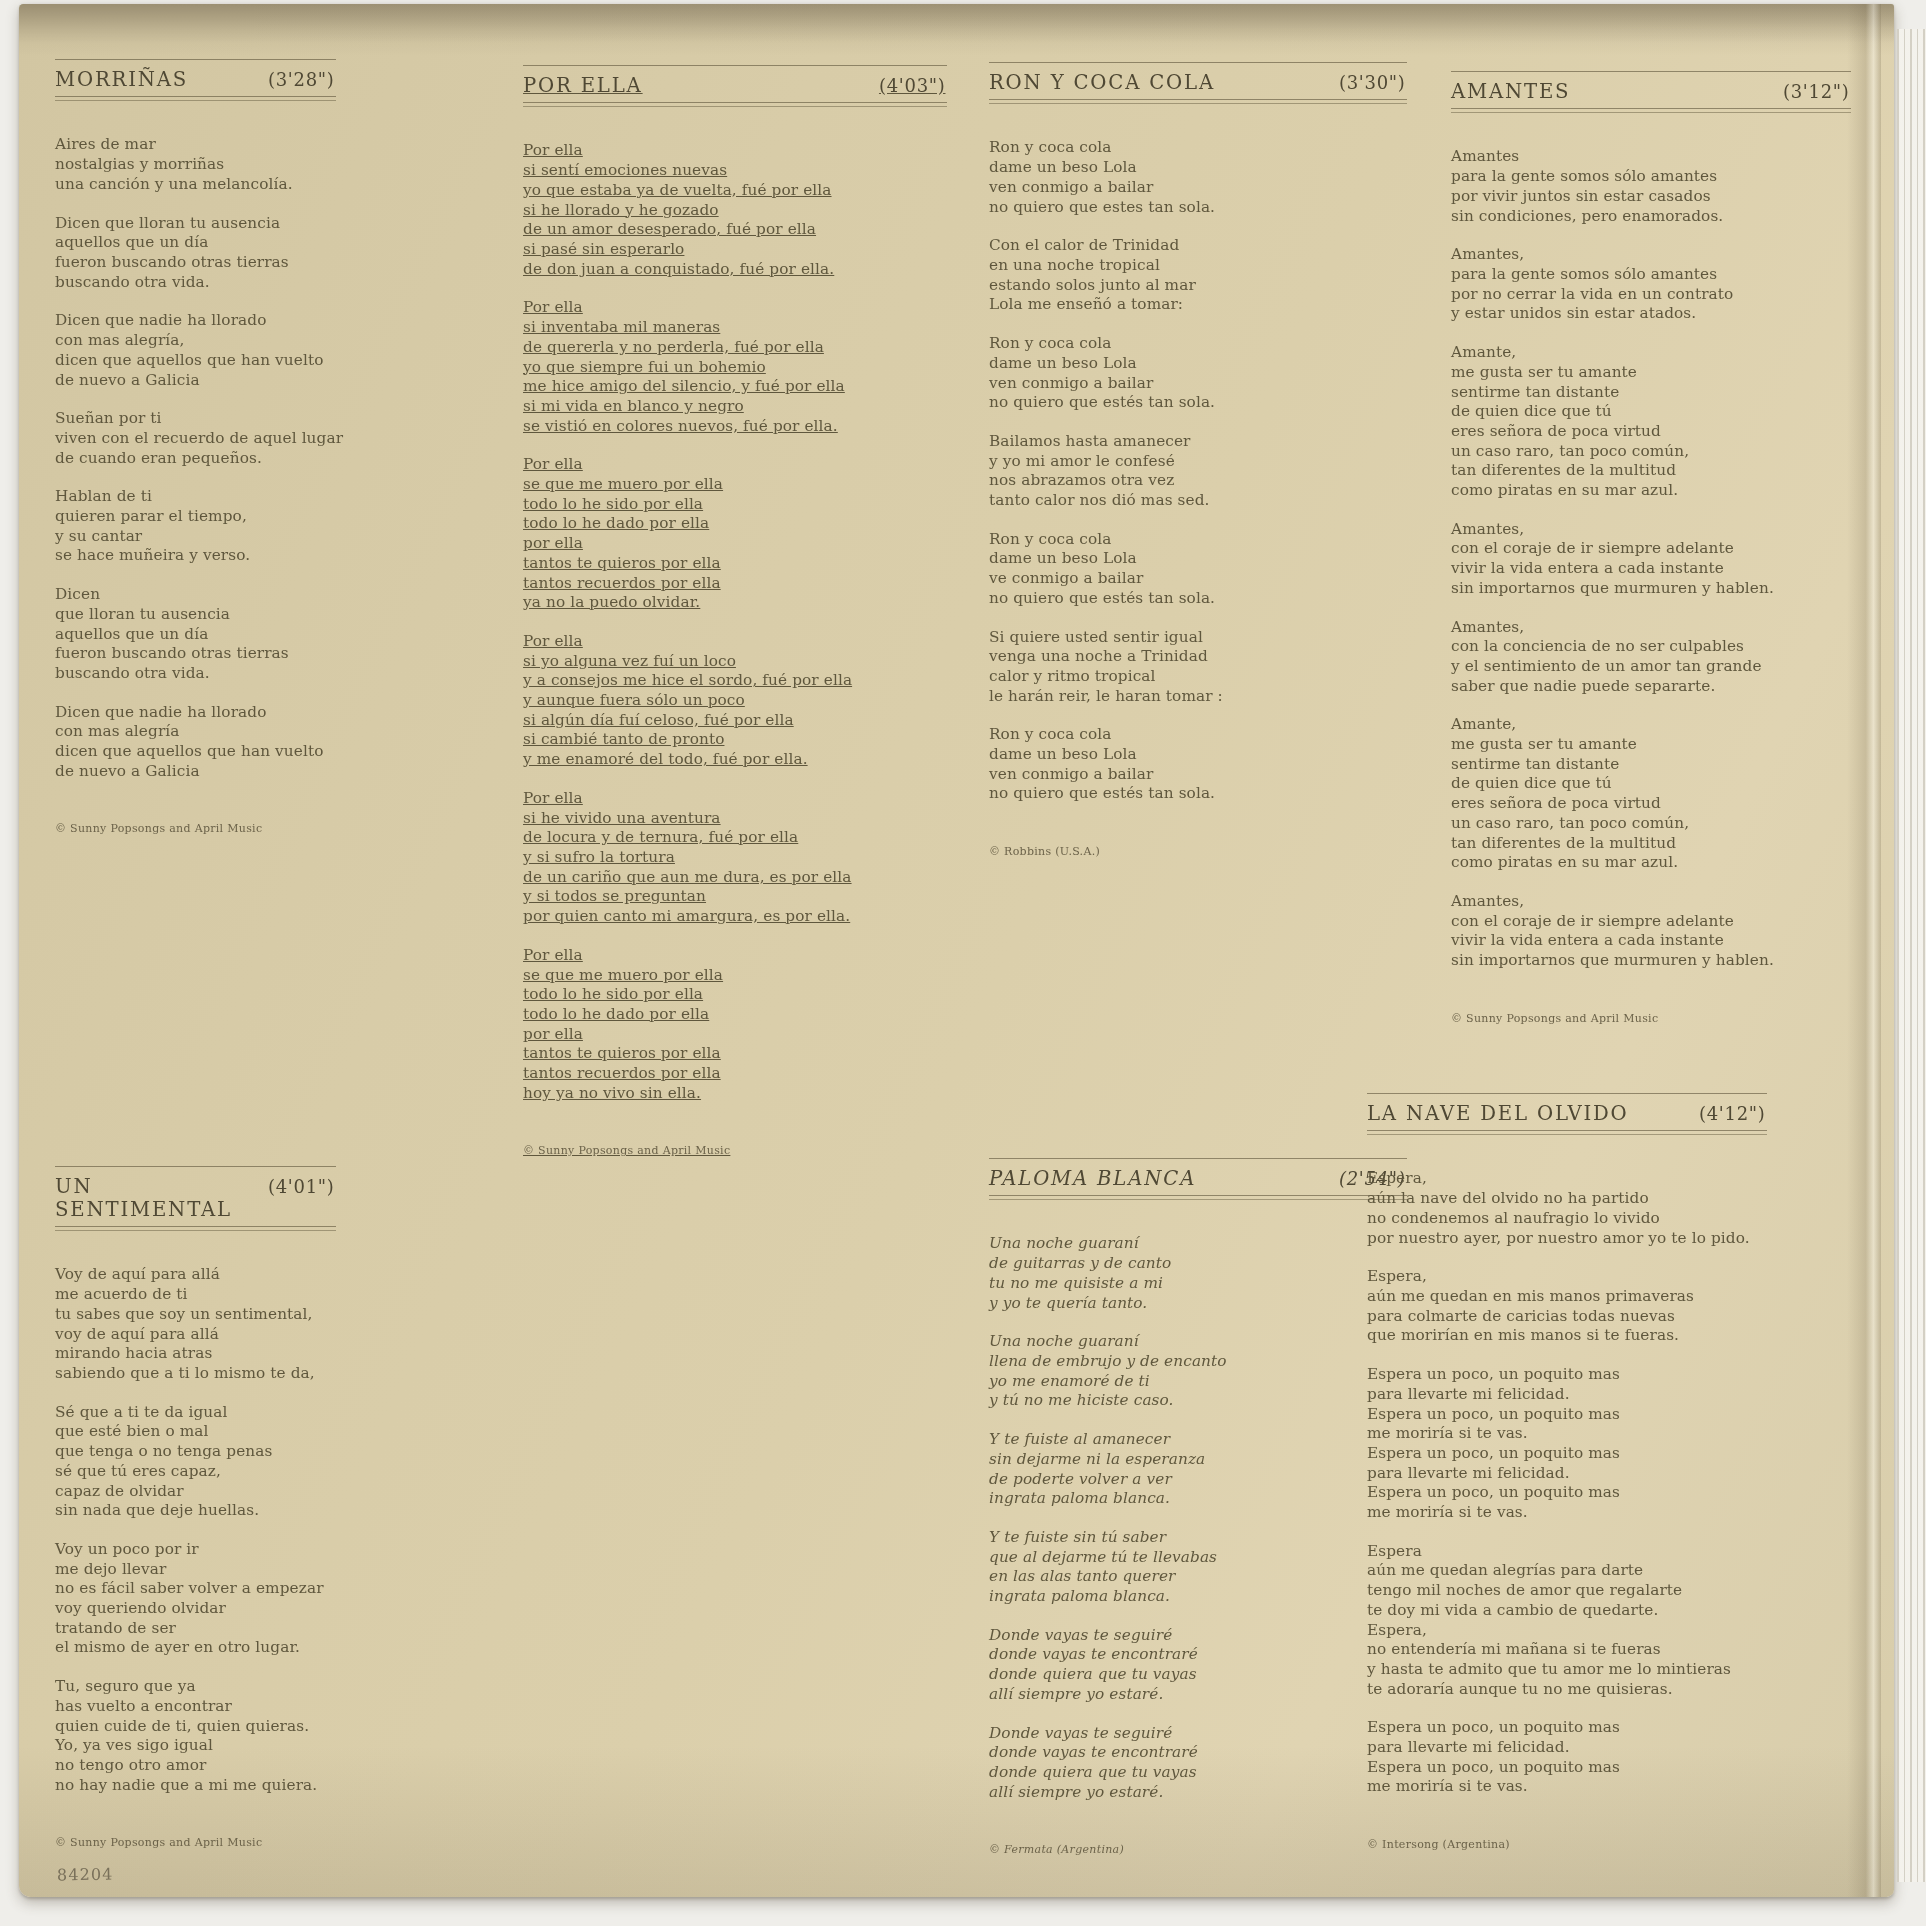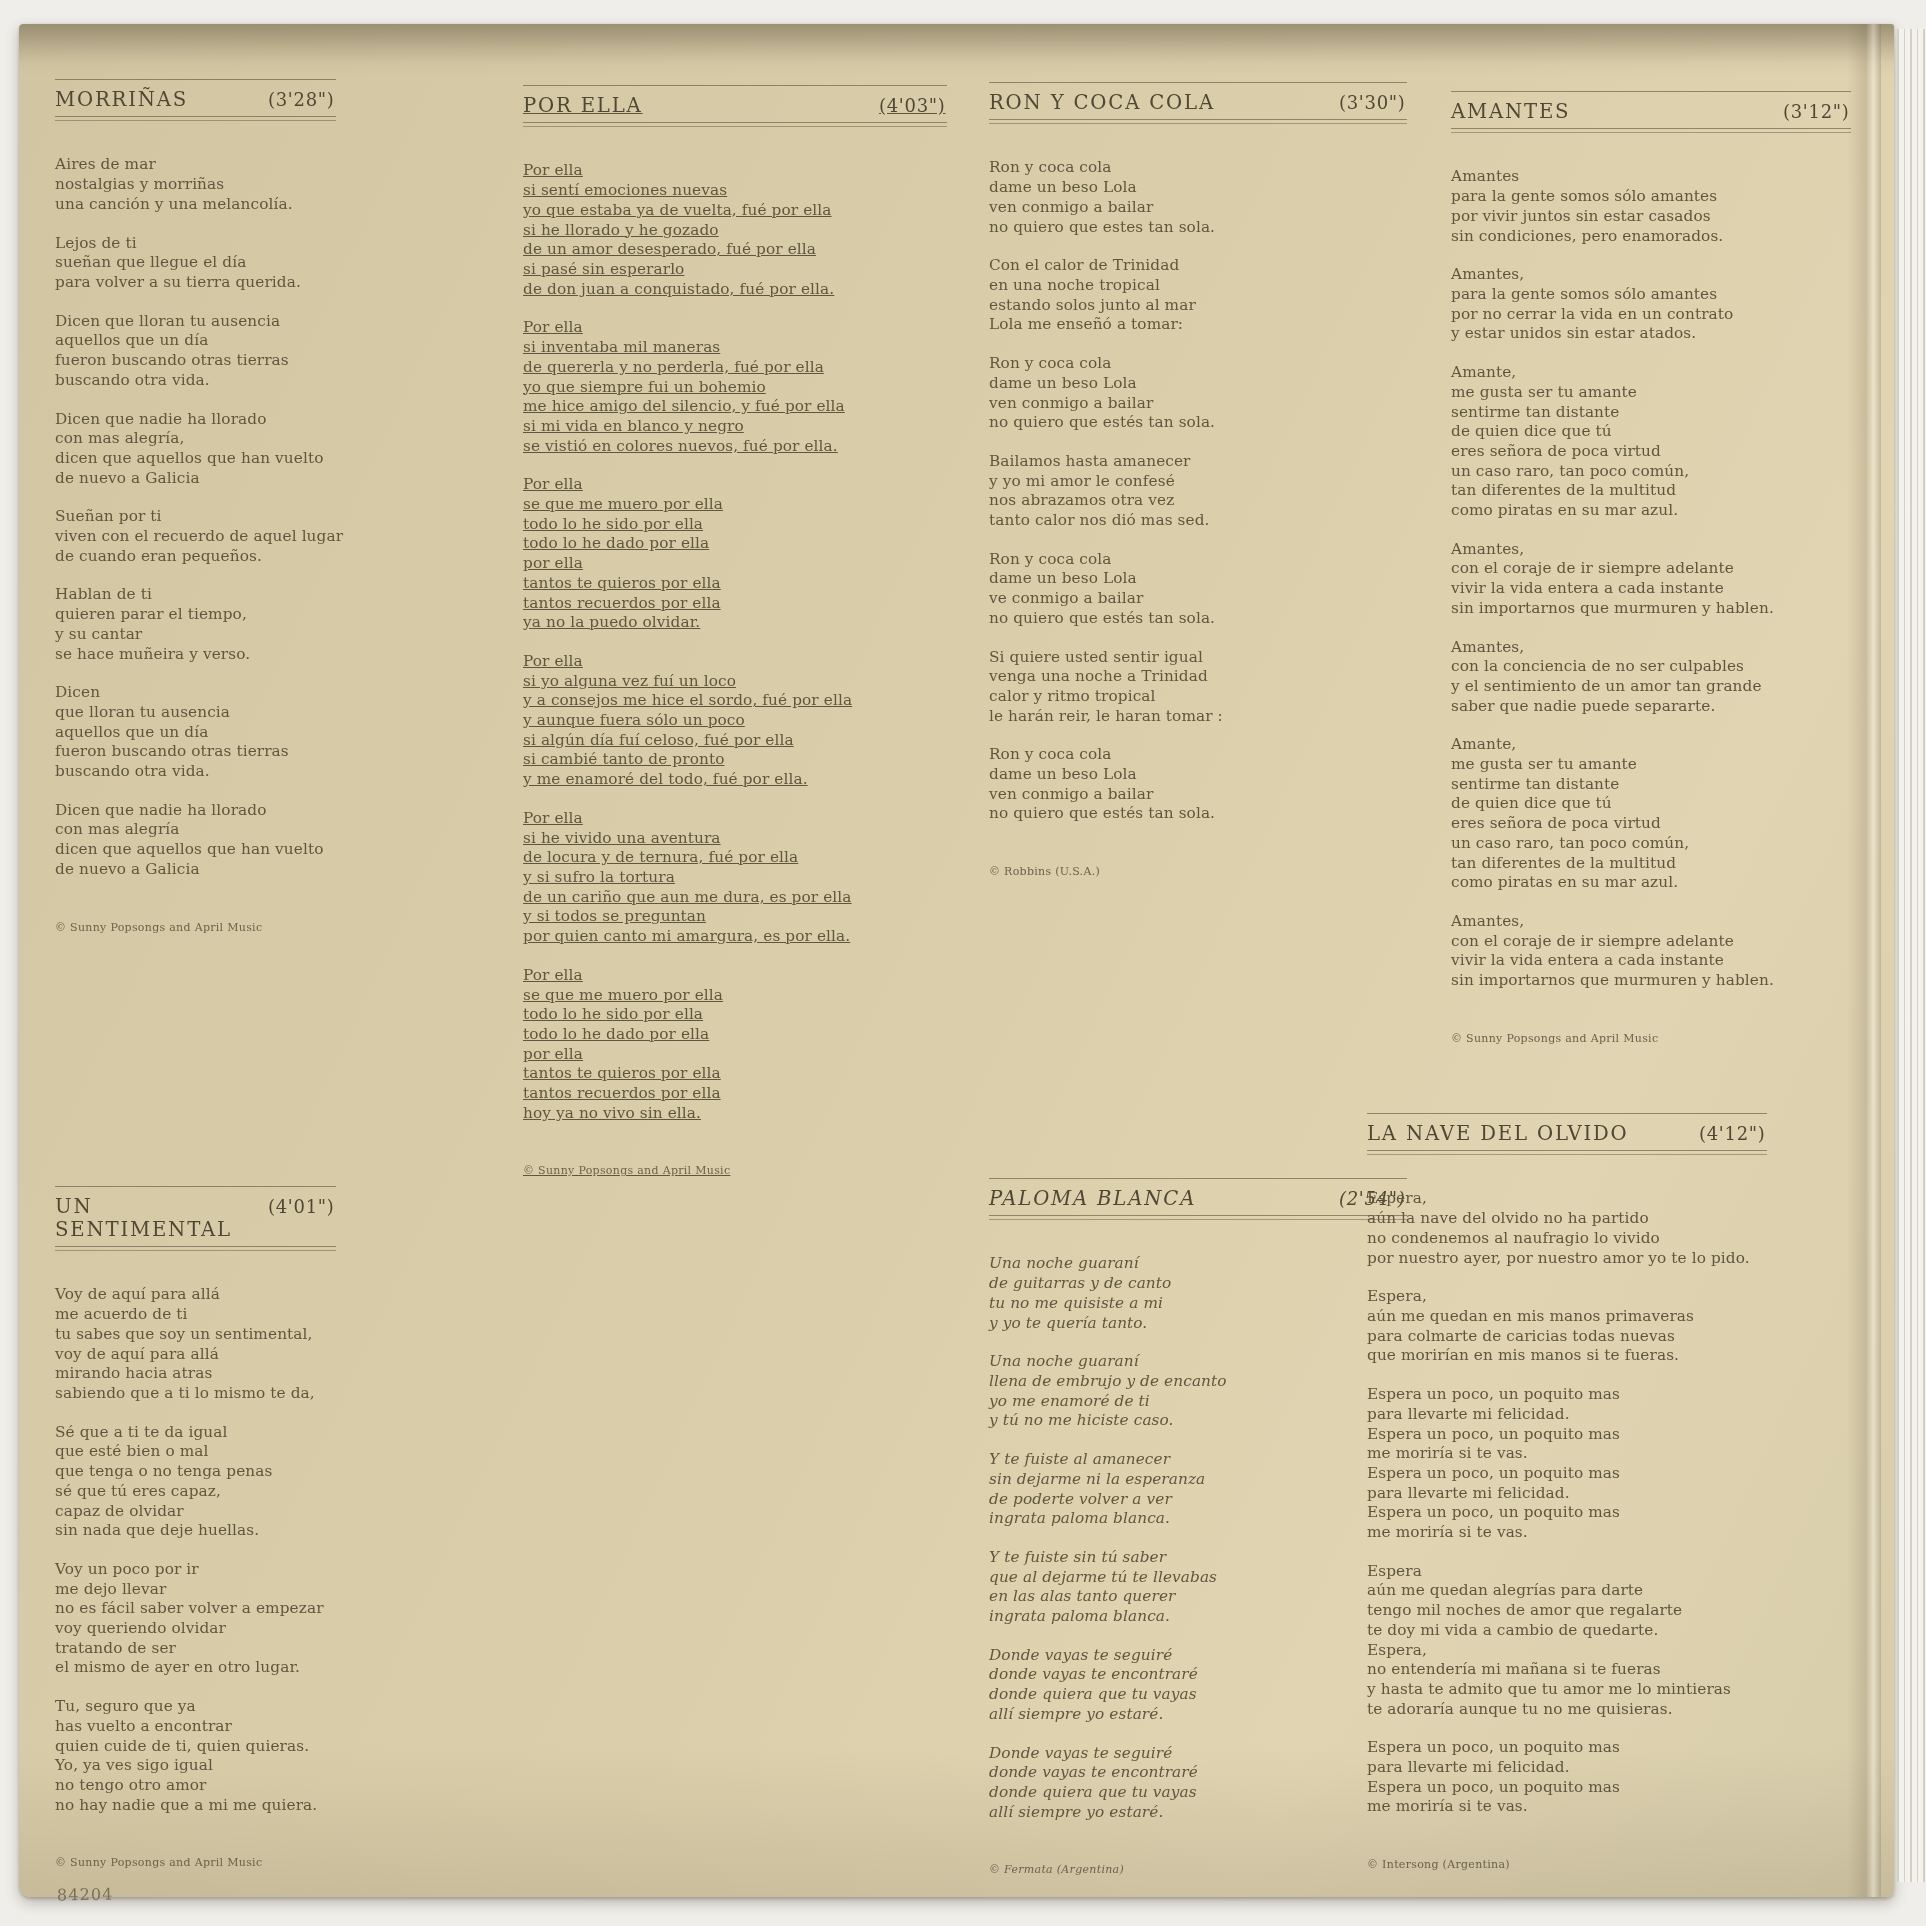--- a/index.html
+++ b/index.html
@@ -11,21 +11,20 @@
   }
   .scene{position:absolute;inset:0;}
   .sleeve{
     position:absolute;left:19px;top:4.4px;right:32px;bottom:29px;
     background:
       linear-gradient(180deg, rgba(150,138,110,.55) 0px, rgba(150,138,110,.18) 25px, rgba(150,138,110,0) 52px),
       linear-gradient(180deg, rgba(0,0,0,0) 92%, rgba(90,80,60,.14) 100%),
       linear-gradient(115deg, #d2c6a2 0%, #d8cca8 30%, #dbcfab 52%, #e0d4b2 76%, #d8cdab 100%);
     border-radius:4.4px 2.9px 7.3px 11.7px;
     box-shadow:0 5.8px 13px rgba(70,60,40,.30), 0 1.5px 2.9px rgba(70,60,40,.25);
-    margin-top:20px;
   }
   .top-edge{
     position:absolute;left:0;top:0;right:0;height:39px;
     background:linear-gradient(180deg, rgba(120,108,84,.38), rgba(120,108,84,0));
     border-radius:4.4px 2.9px 0 0;pointer-events:none;
   }
   .fold-shadow{
     position:absolute;top:0;bottom:0;right:13px;width:34px;
     background:linear-gradient(90deg, rgba(110,98,72,0), rgba(110,98,72,.20) 55%, rgba(255,255,250,.35) 78%, rgba(110,98,72,.25) 100%);
     pointer-events:none;
@@ -78,21 +77,20 @@
   <div class="sleeve">
     <div class="top-edge"></div>
 
     <section class="song" style="top:55px;left:36px;width:281px;">
       <header class="song-header">
         <span class="song-title">MORRIÑAS</span>
         <span class="song-duration">(3'28")</span>
       </header>
       <div class="song-body">
           <p class="stanza">Aires de mar<br>nostalgias y morriñas<br>una canción y una melancolía.</p>
-          <p class="stanza">Lejos de ti<br>sueñan que llegue el día<br>para volver a su tierra querida.</p>
           <p class="stanza">Dicen que lloran tu ausencia<br>aquellos que un día<br>fueron buscando otras tierras<br>buscando otra vida.</p>
           <p class="stanza">Dicen que nadie ha llorado<br>con mas alegría,<br>dicen que aquellos que han vuelto<br>de nuevo a Galicia</p>
           <p class="stanza">Sueñan por ti<br>viven con el recuerdo de aquel lugar<br>de cuando eran pequeños.</p>
           <p class="stanza">Hablan de ti<br>quieren parar el tiempo,<br>y su cantar<br>se hace muñeira y verso.</p>
           <p class="stanza">Dicen<br>que lloran tu ausencia<br>aquellos que un día<br>fueron buscando otras tierras<br>buscando otra vida.</p>
           <p class="stanza">Dicen que nadie ha llorado<br>con mas alegría<br>dicen que aquellos que han vuelto<br>de nuevo a Galicia</p>
         </div>
       <p class="copyright">© Sunny Popsongs and April Music</p>
     </section>
 

